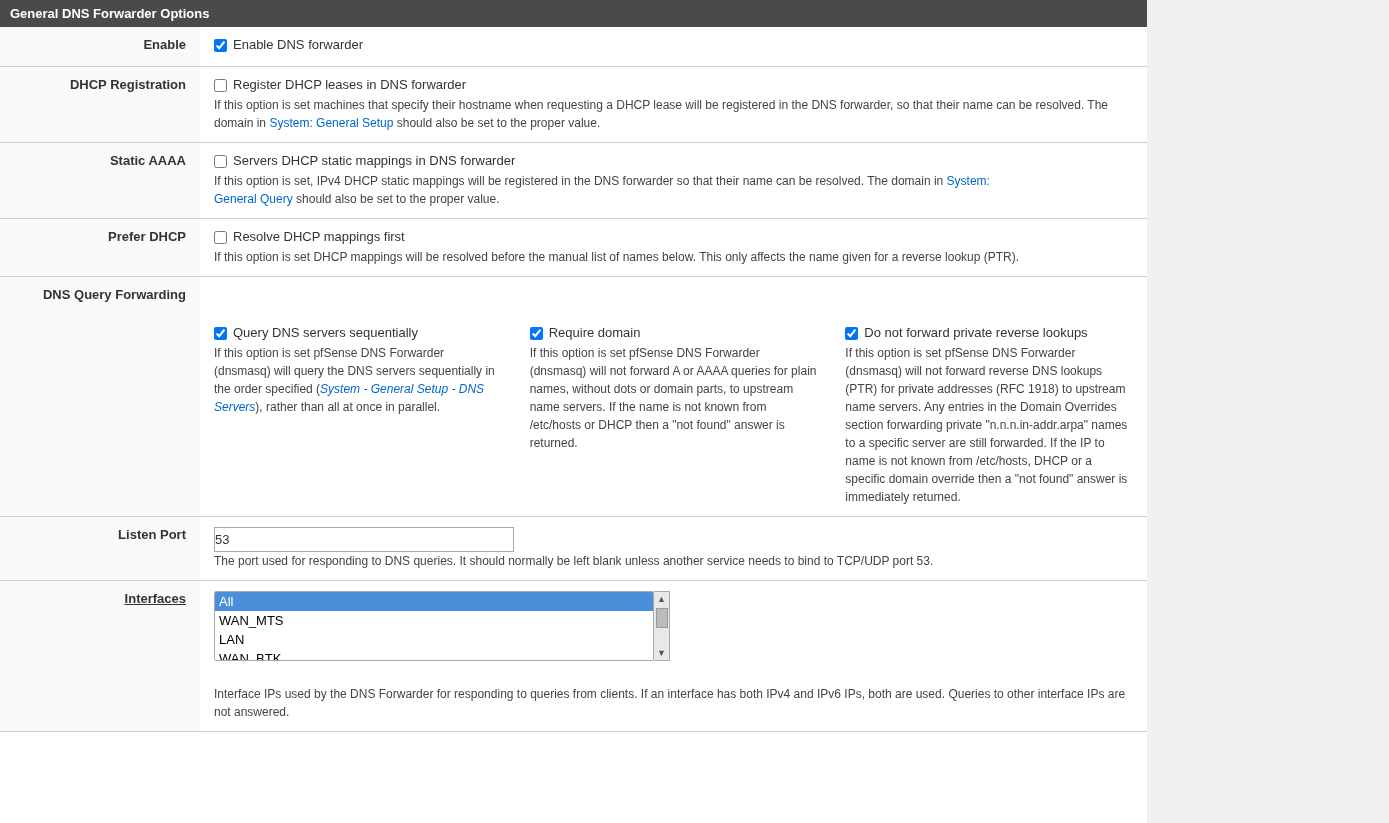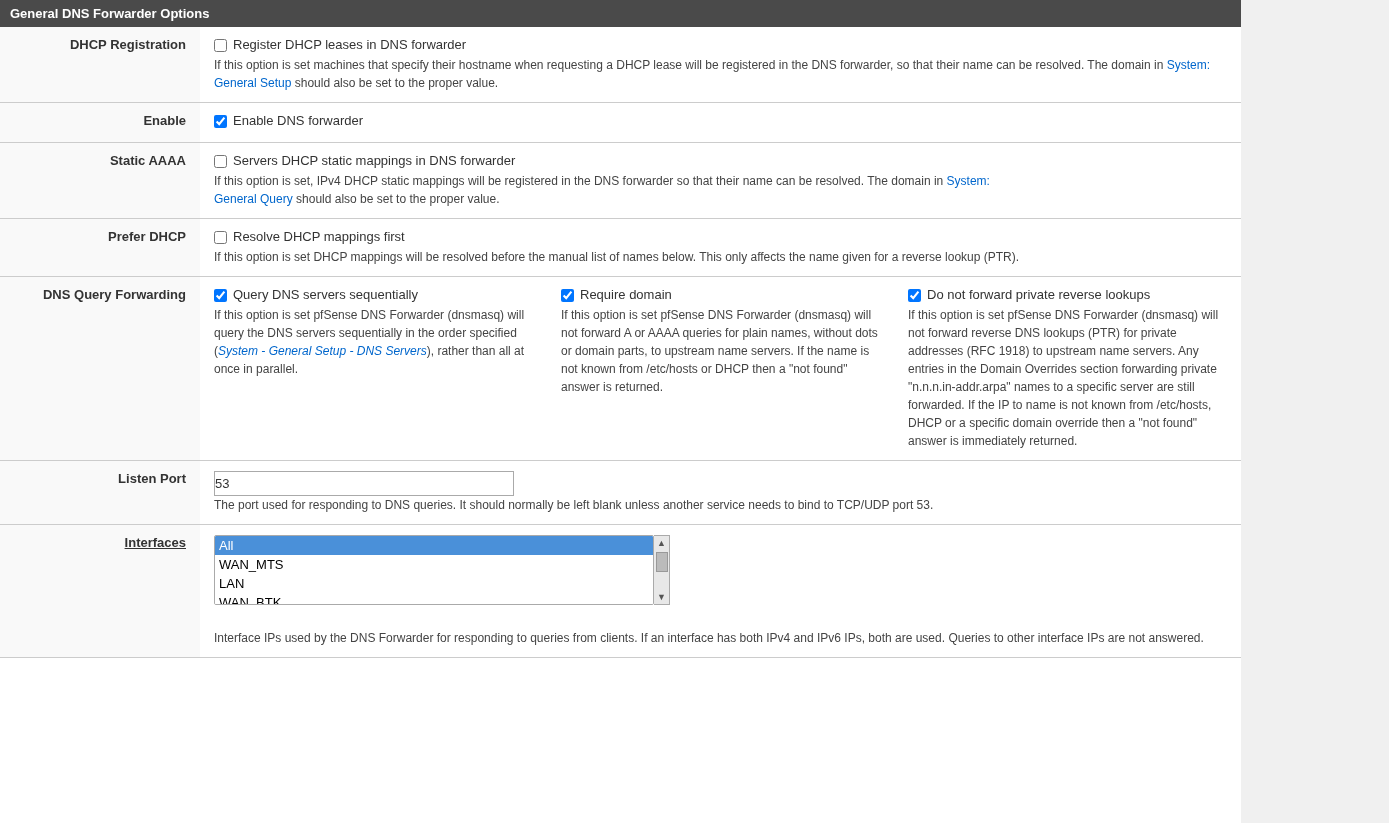--- a/index.html
+++ b/index.html
@@ -3,21 +3,21 @@
   <meta charset="utf-8">
   <style>
     * { box-sizing: border-box; margin: 0; padding: 0; }
     body {
       font-family: Arial, Helvetica, sans-serif;
       font-size: 13px;
       background: #f0f0f0;
       color: #333;
     }
     .main-container {
-      width: 1241px;
+      width: 1147px;
       min-height: 823px;
       background: #fff;
     }
     .section-header {
       background: #4a4a4a;
       color: #fff;
       font-weight: bold;
       font-size: 13px;
       padding: 6px 10px;
     }
@@ -63,20 +63,21 @@
       line-height: 1.5;
     }
     .description a, a {
       color: #06c;
       text-decoration: none;
     }
     .dns-query-row {
       display: flex;
       gap: 28px;
       align-items: flex-start;
+      margin-top: 38px;
     }
     .dns-query-col {
       flex: 1;
       min-width: 0;
     }
     .text-input {
       width: 300px;
       padding: 4px 0;
       border: 1px solid #aaa;
       font-size: 13px;
@@ -133,38 +134,38 @@
 </head>
 <body>
 
 <div class="main-container">
   <div class="section-header">General DNS Forwarder Options</div>
 
   <table class="config-table">
 
     <tbody>
         <tr>
+      <td class="label-cell">Enable</td>
+      <td class="content-cell">
+        <div class="check-row">
+          <input type="checkbox" checked="" style="">
+          <span class="check-label">Enable DNS forwarder</span>
+        </div>
+      </td>
+    </tr>
+
+    <tr>
       <td class="label-cell">DHCP Registration</td>
       <td class="content-cell">
         <div class="check-row">
           <input type="checkbox" style="">
           <span class="check-label">Register DHCP leases in DNS forwarder</span>
         </div>
         <div class="description">
           <span>If this option is set machines that specify their hostname when requesting a DHCP lease will be registered in the DNS forwarder, so that their name can be resolved. The domain in </span><a href="#">System: General Setup</a><span> should also be set to the proper value.</span>
-        </div>
-      </td>
-    </tr>
-
-    <tr>
-      <td class="label-cell">Enable</td>
-      <td class="content-cell">
-        <div class="check-row">
-          <input type="checkbox" checked="" style="">
-          <span class="check-label">Enable DNS forwarder</span>
         </div>
       </td>
     </tr>
 
     <tr>
       <td class="label-cell">Static AAAA</td>
       <td class="content-cell">
         <div class="check-row">
           <input type="checkbox" style="">
           <span class="check-label">Servers DHCP static mappings in DNS forwarder</span>

